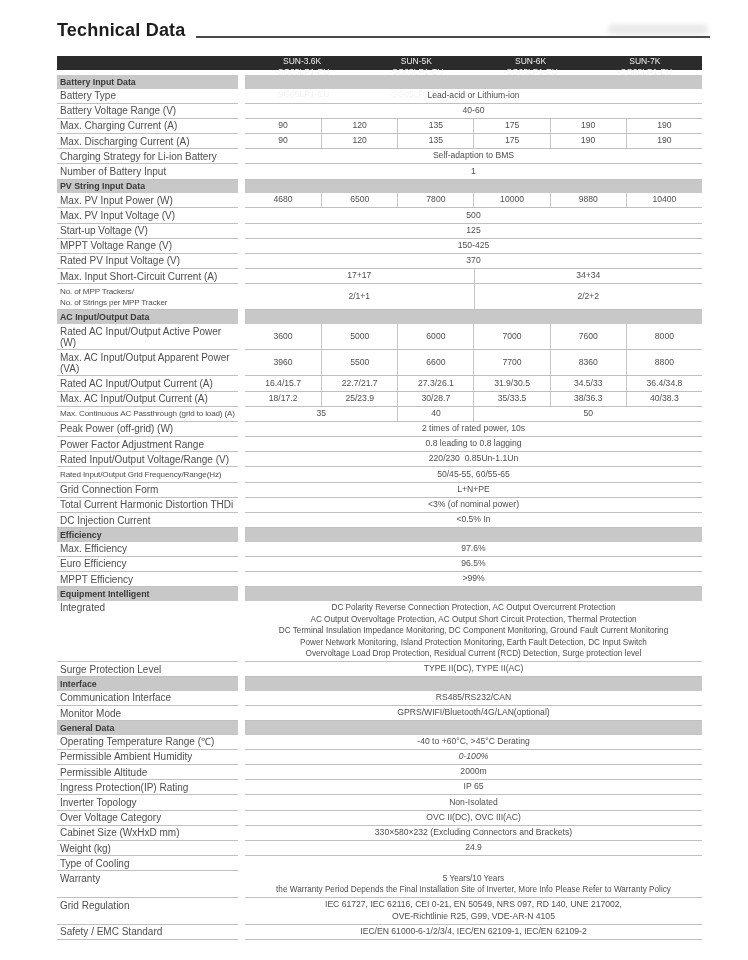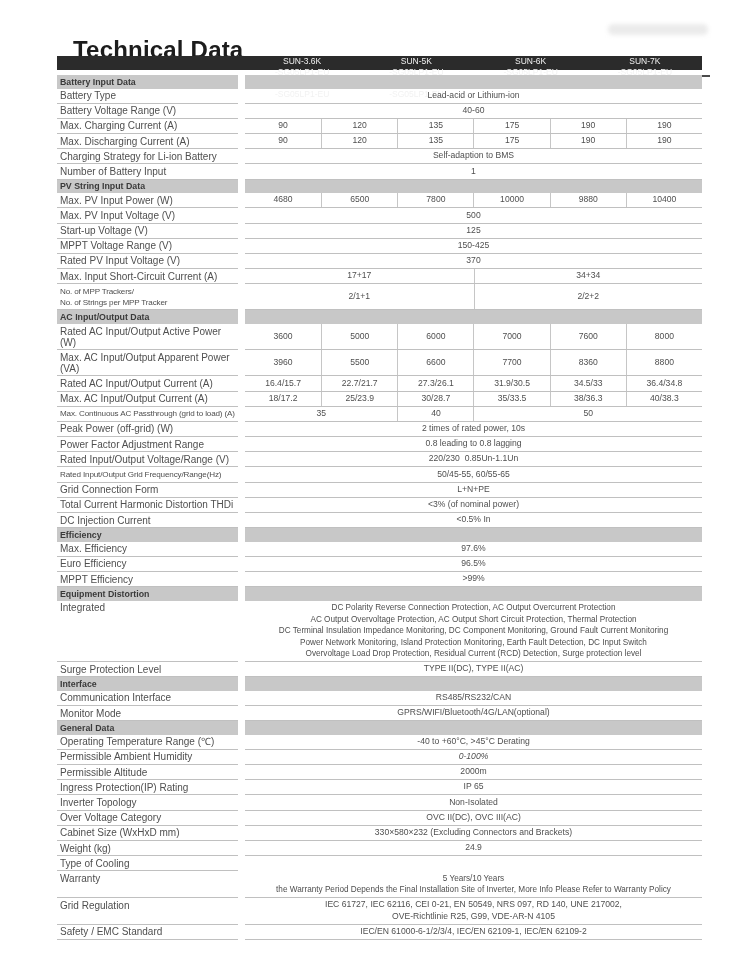--- a/index.html
+++ b/index.html
@@ -7,21 +7,21 @@
     width:748px; height:960px;
     background:#ffffff;
     font-family:"Liberation Sans", sans-serif;
     color:#4f4f4f;
     -webkit-font-smoothing:antialiased;
   }
   .page { position:relative; width:748px; height:960px; background:#fff; overflow:hidden; }
 
   
   .title-wrap { position:absolute; left:57px; right:38px; top:20px; display:flex; align-items:flex-end; }
-  .page-title { font-size:24px; font-weight:700; color:#1c1c1c; margin:16px; letter-spacing:0.2px; white-space:nowrap; }
+  .page-title { font-size:18px; font-weight:700; color:#1c1c1c; margin:0; letter-spacing:0.2px; white-space:nowrap; }
   .title-rule { flex:1; border-bottom:2px solid var(--rule-color,#4a4a4a); margin-left:10px; margin-bottom:3px; }
   .watermark { position:absolute; top:24px; right:40px; width:100px; height:11px; background:#ebebeb; border-radius:5px; filter:blur(2px); }
 
   
   .table { position:absolute; left:57px; top:56px; width:645px; }
   .gutter { }
 
   
   .header-row {
     display:grid; grid-template-columns:181px 7px 1fr;
@@ -344,21 +344,21 @@
           </div>
         </div>
         <div class="spec-row">
           <div class="row-label">MPPT Efficiency</div>
           <div class="gutter"></div>
           <div class="row-values" style="grid-template-columns: 6fr;">
             <div class="row-value">&gt;99%</div>
           </div>
         </div>
         <div class="section-row">
-          <div class="section-label">Equipment Distortion</div>
+          <div class="section-label">Equipment Intelligent</div>
           <div class="gutter"></div>
           <div class="section-band"></div>
         </div>
         <div class="spec-row">
           <div class="row-label">Integrated</div>
           <div class="gutter"></div>
           <div class="row-values" style="grid-template-columns: 6fr;">
             <div class="row-value tight">DC Polarity Reverse Connection Protection, AC Output Overcurrent Protection
 AC Output Overvoltage Protection, AC Output Short Circuit Protection, Thermal Protection
 DC Terminal Insulation Impedance Monitoring, DC Component Monitoring, Ground Fault Current Monitoring

